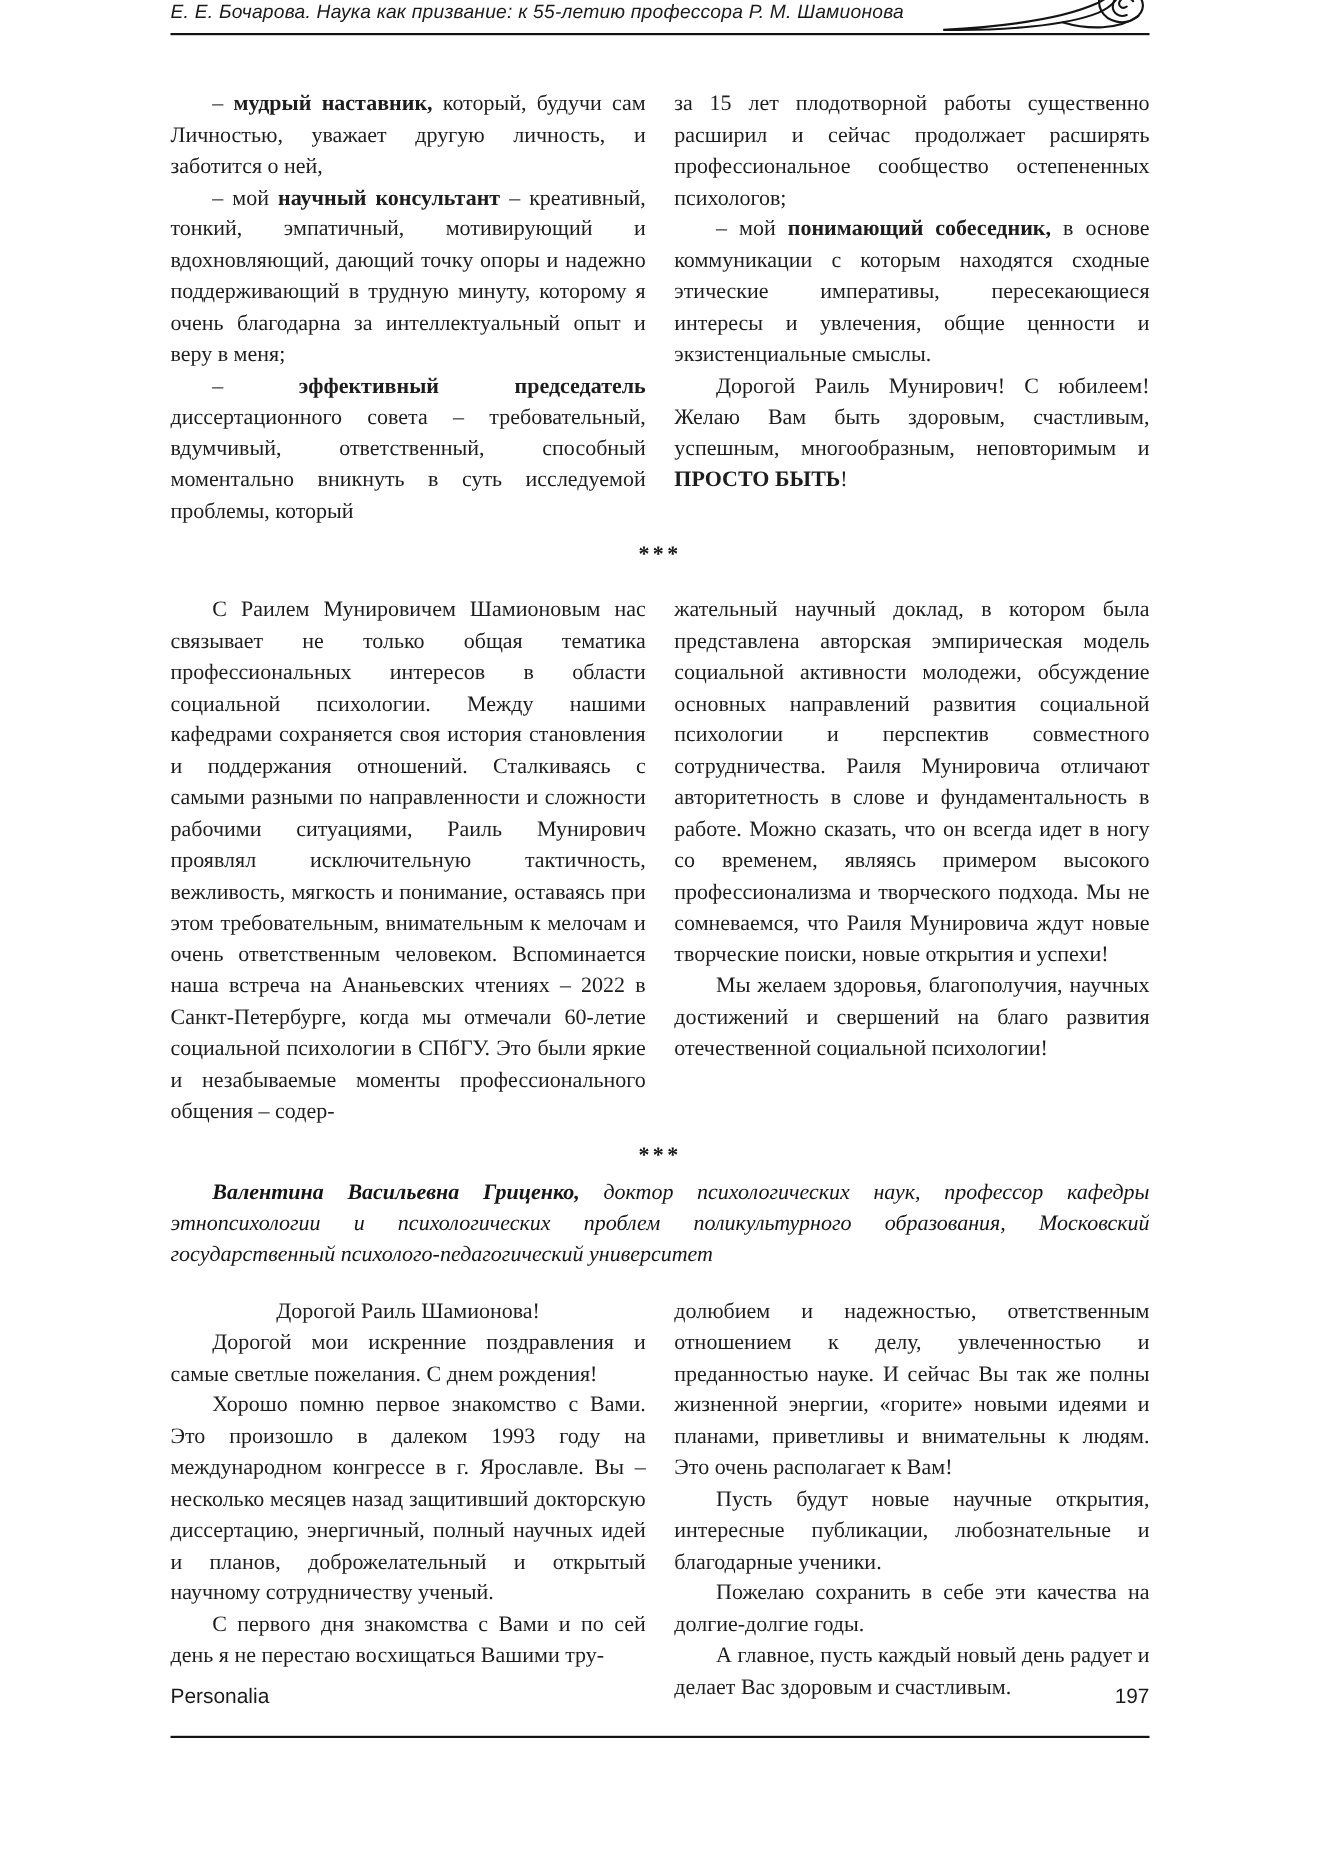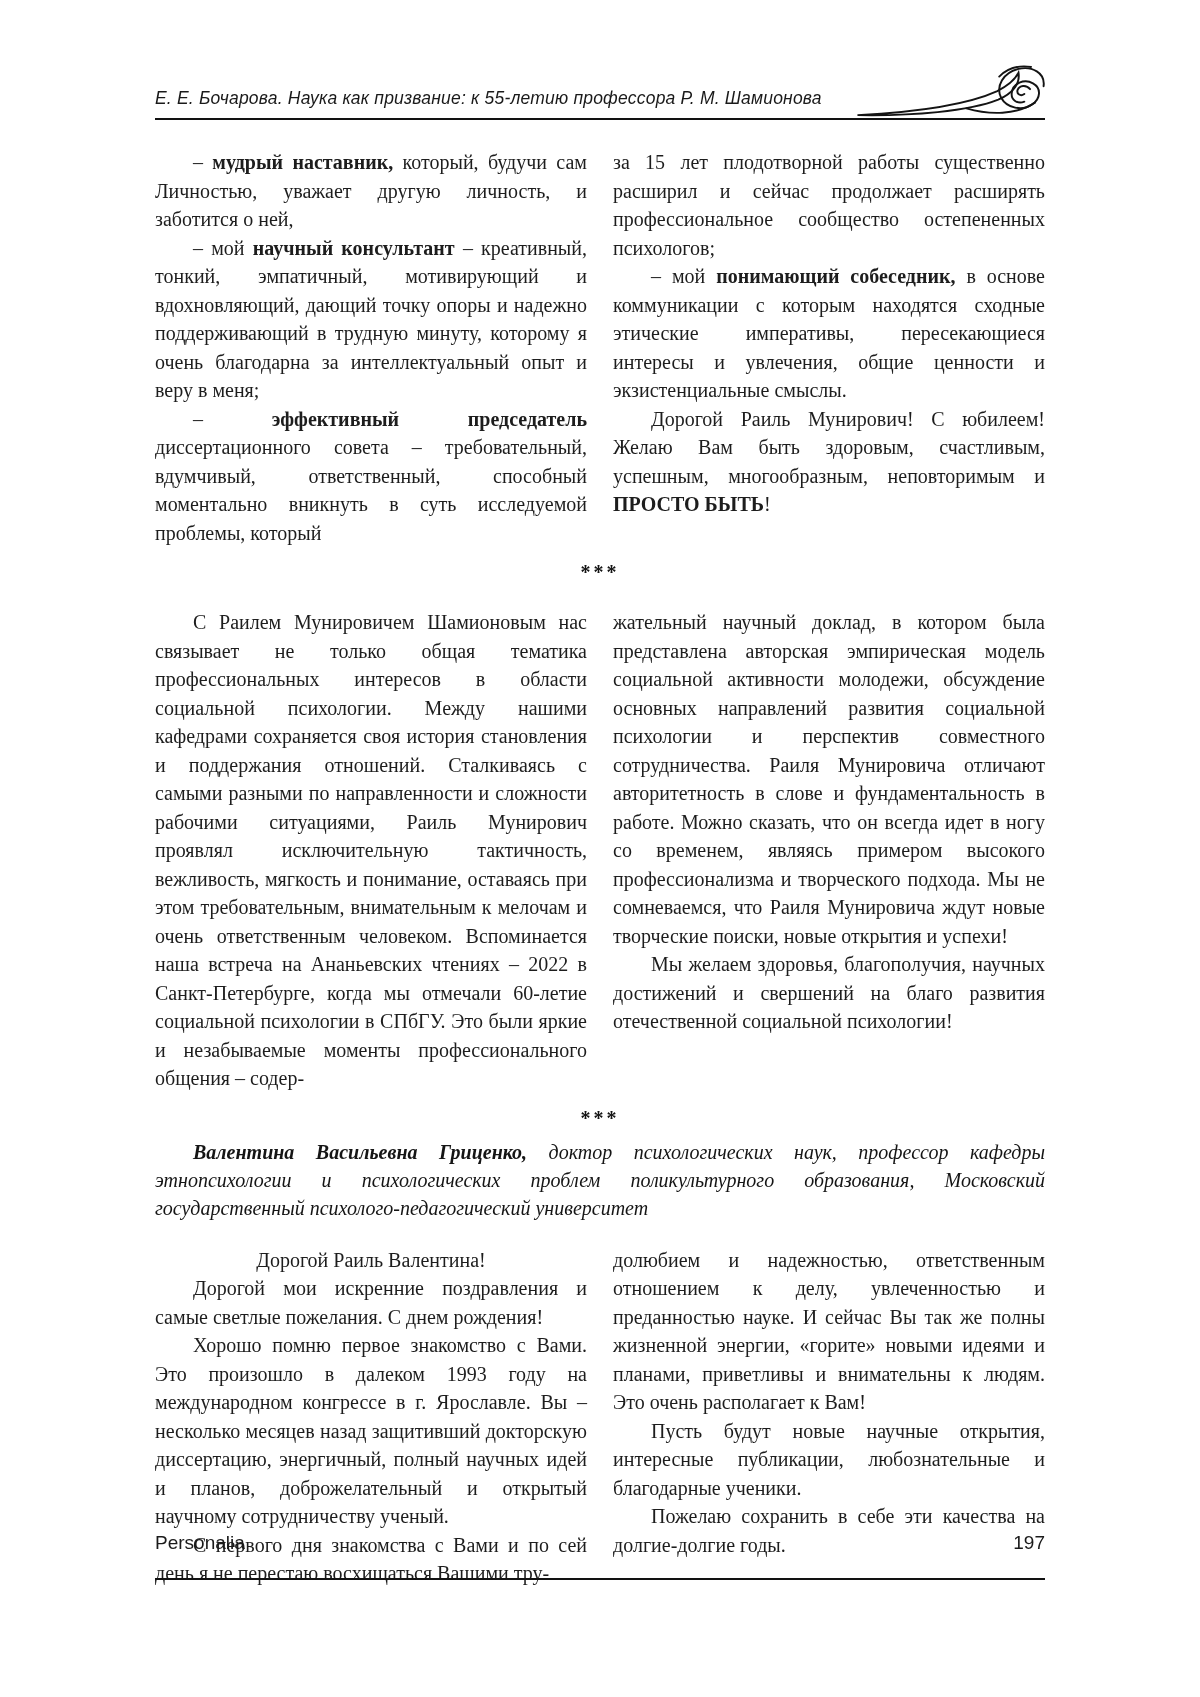--- a/index.html
+++ b/index.html
@@ -5,31 +5,31 @@
   html,body{margin:0;padding:0;background:#ffffff;}
   body{
     width:1200px;height:1697px;position:relative;overflow:hidden;
     color:#1d1d1d;
     font-family:"Liberation Serif","DejaVu Serif",serif;
   }
   .page{position:absolute;inset:0;background:#fff;}
   .content{position:absolute;left:155px;width:890px;top:0;}
 
   
-  .header{position:relative;padding-top:88px;}
+  .header{position:relative;}
   .running-title{
     font-family:"Liberation Sans","DejaVu Sans",sans-serif;
     font-style:italic;font-size:17.5px;letter-spacing:.2px;color:#1a1a1a;
     padding-bottom:9px;
   }
   .header-rule{height:2px;background:#121212;}
   .ornament{position:absolute;right:-4px;bottom:1px;line-height:0;}
 
   
-  .two-col{display:flex;gap:26px;margin-top:28px;}
+  .two-col{display:flex;gap:26px;margin-top:48px;}
   .col{flex:1;min-width:0;font-size:20px;line-height:1.425;text-align:justify;}
   .para{margin:0;}
   .para.indent{text-indent:38px;}
   .para.center{text-align:center;text-indent:0;}
   .col b, .byline b{font-weight:bold;}
 
   .separator{
     text-align:center;font-weight:bold;font-size:20px;
     letter-spacing:3px;margin:14px 0 4px 0;color:#151515;
   }
@@ -96,29 +96,30 @@
           <p class="para indent"><span>Мы желаем здоровья, благополучия, научных достижений и свершений на благо развития отечественной социальной психологии!</span></p>
         </div>
       </section>
 
       <div class="separator">***</div>
 
       <p class="byline"><b>Валентина Васильевна Гриценко,</b><span> доктор психологических наук, профессор кафедры этнопсихологии и психологических проблем поликультурного образования, Московский государственный психолого-педагогический университет</span></p>
 
       <section class="two-col" style="margin-top:24px;">
         <div class="col">
-          <p class="para center"><span>Дорогой Раиль Валентина!</span></p>
+          <p class="para center"><span>Дорогой Раиль Шамионова!</span></p>
           <p class="para indent"><span>Дорогой мои искренние поздравления и самые светлые пожелания. С днем рождения!</span></p>
           <p class="para indent"><span>Хорошо помню первое знакомство с Вами. Это произошло в далеком 1993 году на международном конгрессе в г. Ярославле. Вы – несколько месяцев назад защитивший докторскую диссертацию, энергичный, полный научных идей и планов, доброжелательный и открытый научному сотрудничеству ученый.</span></p>
           <p class="para indent"><span>С первого дня знакомства с Вами и по сей день я не перестаю восхищаться Вашими тру-</span></p>
         </div>
         <div class="col">
           <p class="para"><span>долюбием и надежностью, ответственным отношением к делу, увлеченностью и преданностью науке. И сейчас Вы так же полны жизненной энергии, «горите» новыми идеями и планами, приветливы и внимательны к людям. Это очень располагает к Вам!</span></p>
           <p class="para indent"><span>Пусть будут новые научные открытия, интересные публикации, любознательные и благодарные ученики.</span></p>
           <p class="para indent"><span>Пожелаю сохранить в себе эти качества на долгие-долгие годы.</span></p>
+          <p class="para indent"><span>А главное, пусть каждый новый день радует и делает Вас здоровым и счастливым.</span></p>
         </div>
       </section>
 
     </main>
   </div>
 
   <div class="footer-wrap">
     <div class="footer-line">
       <span class="footer-label">Personalia</span>
       <span class="footer-page">197</span>

